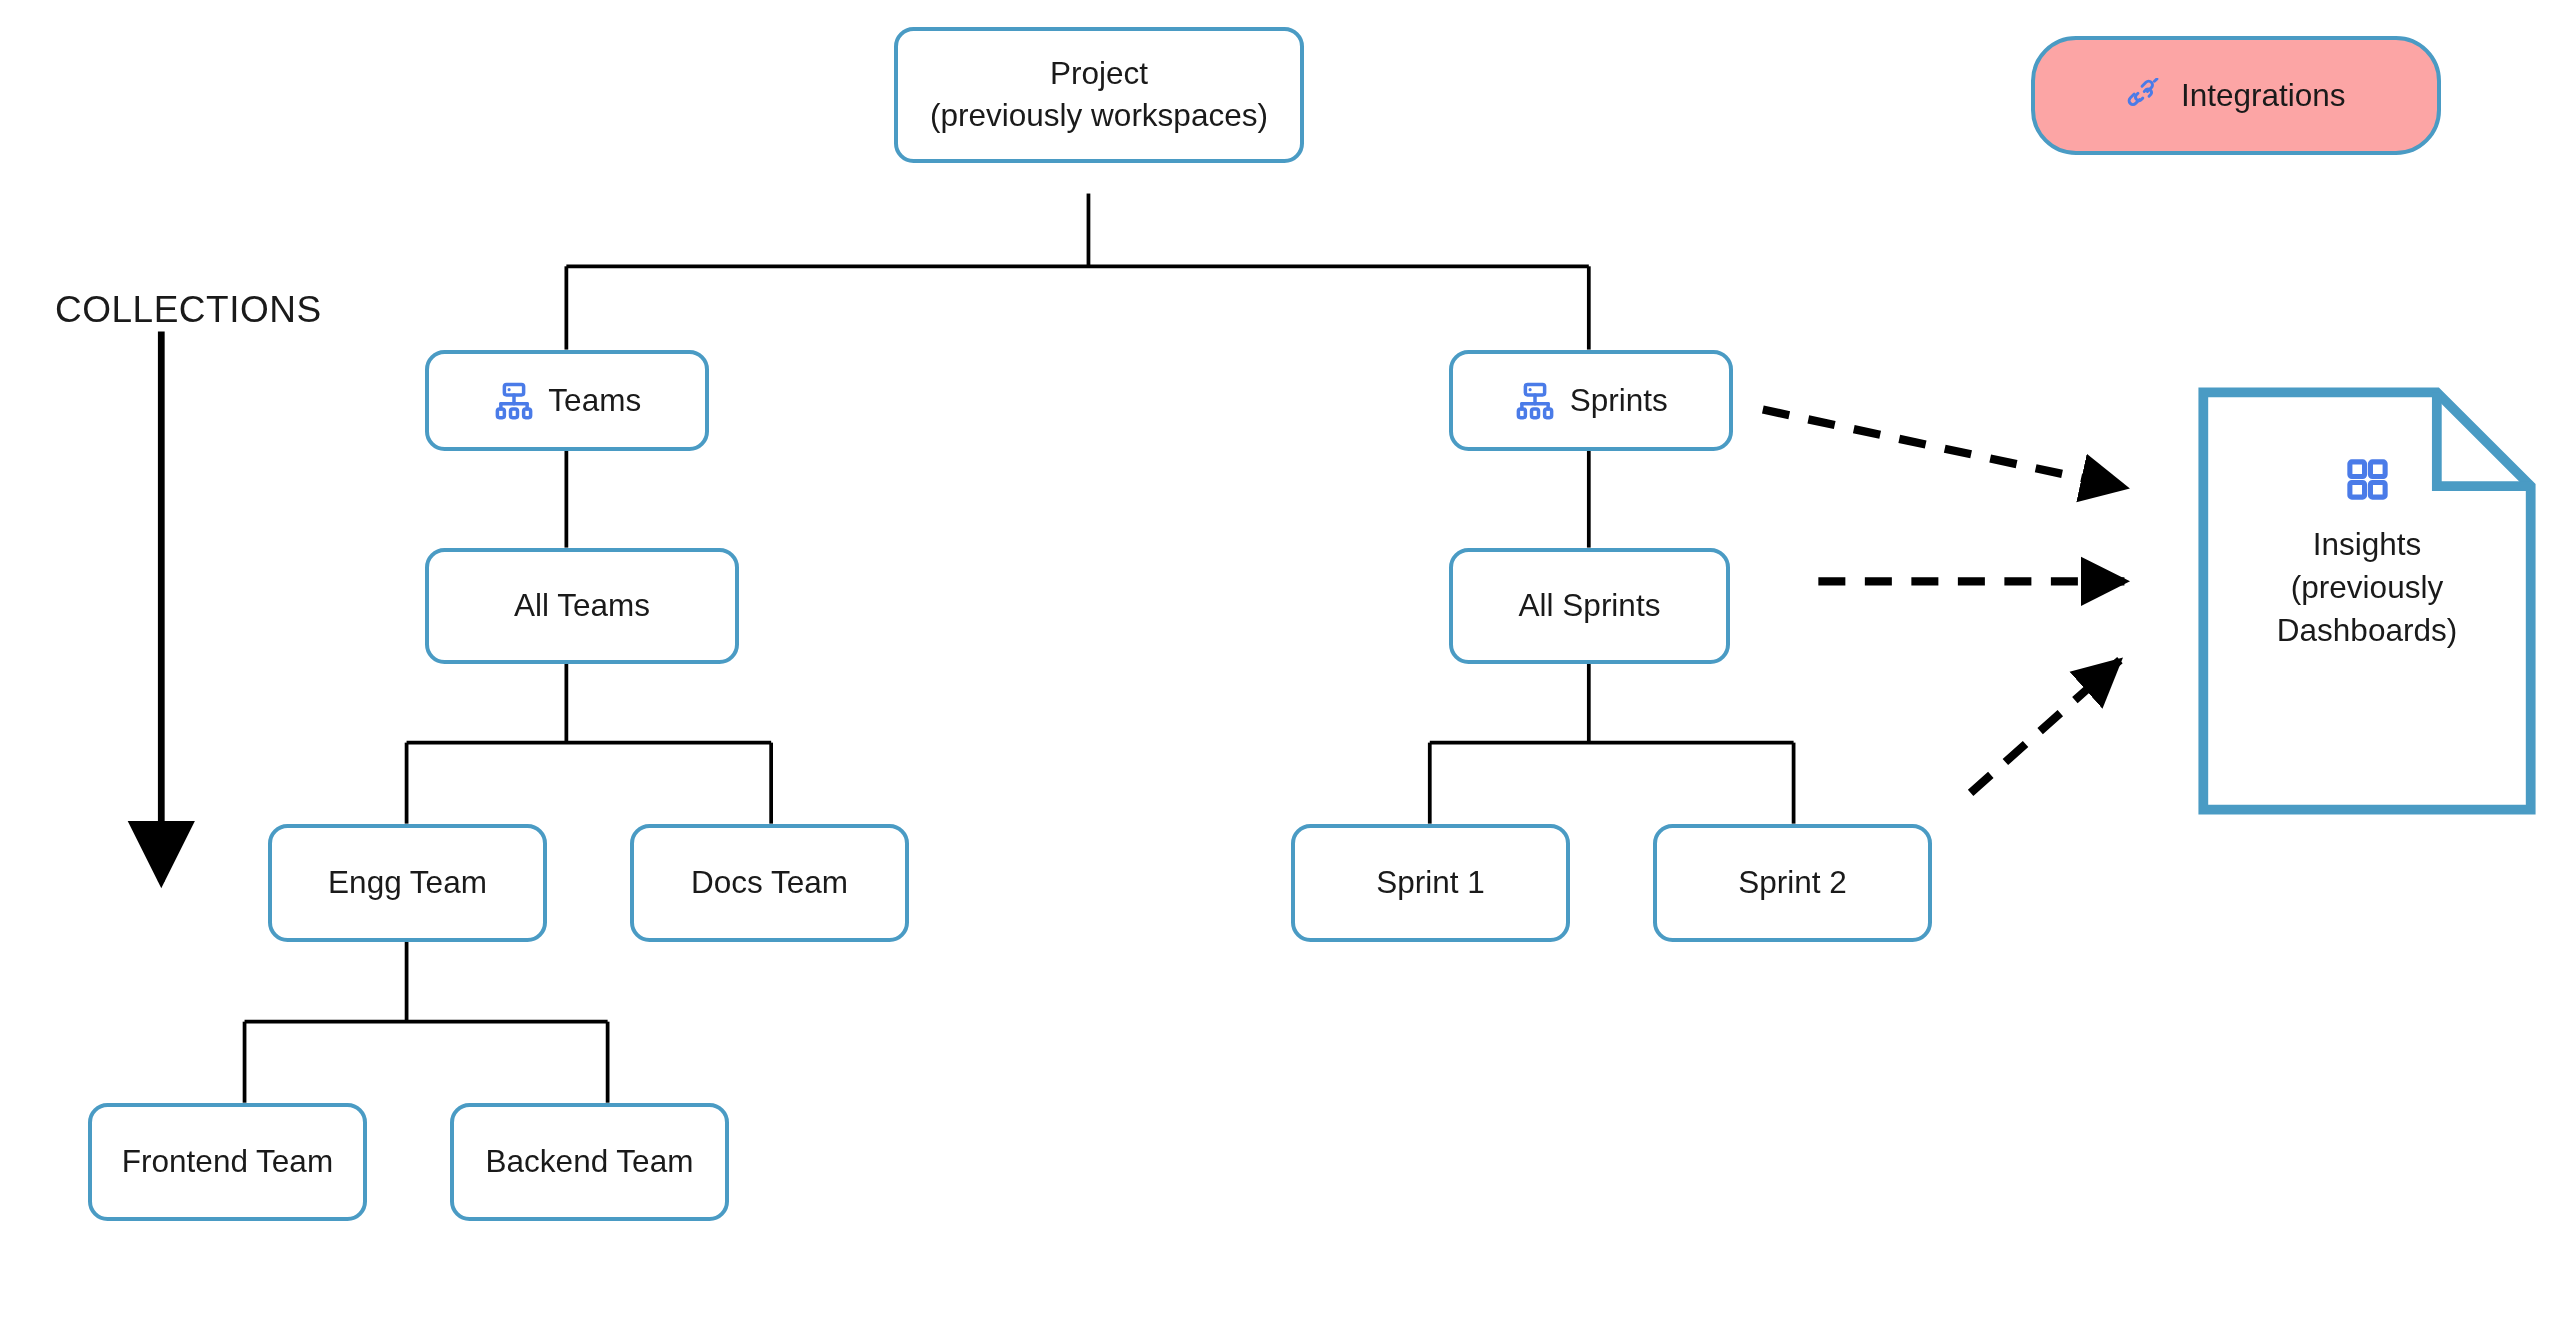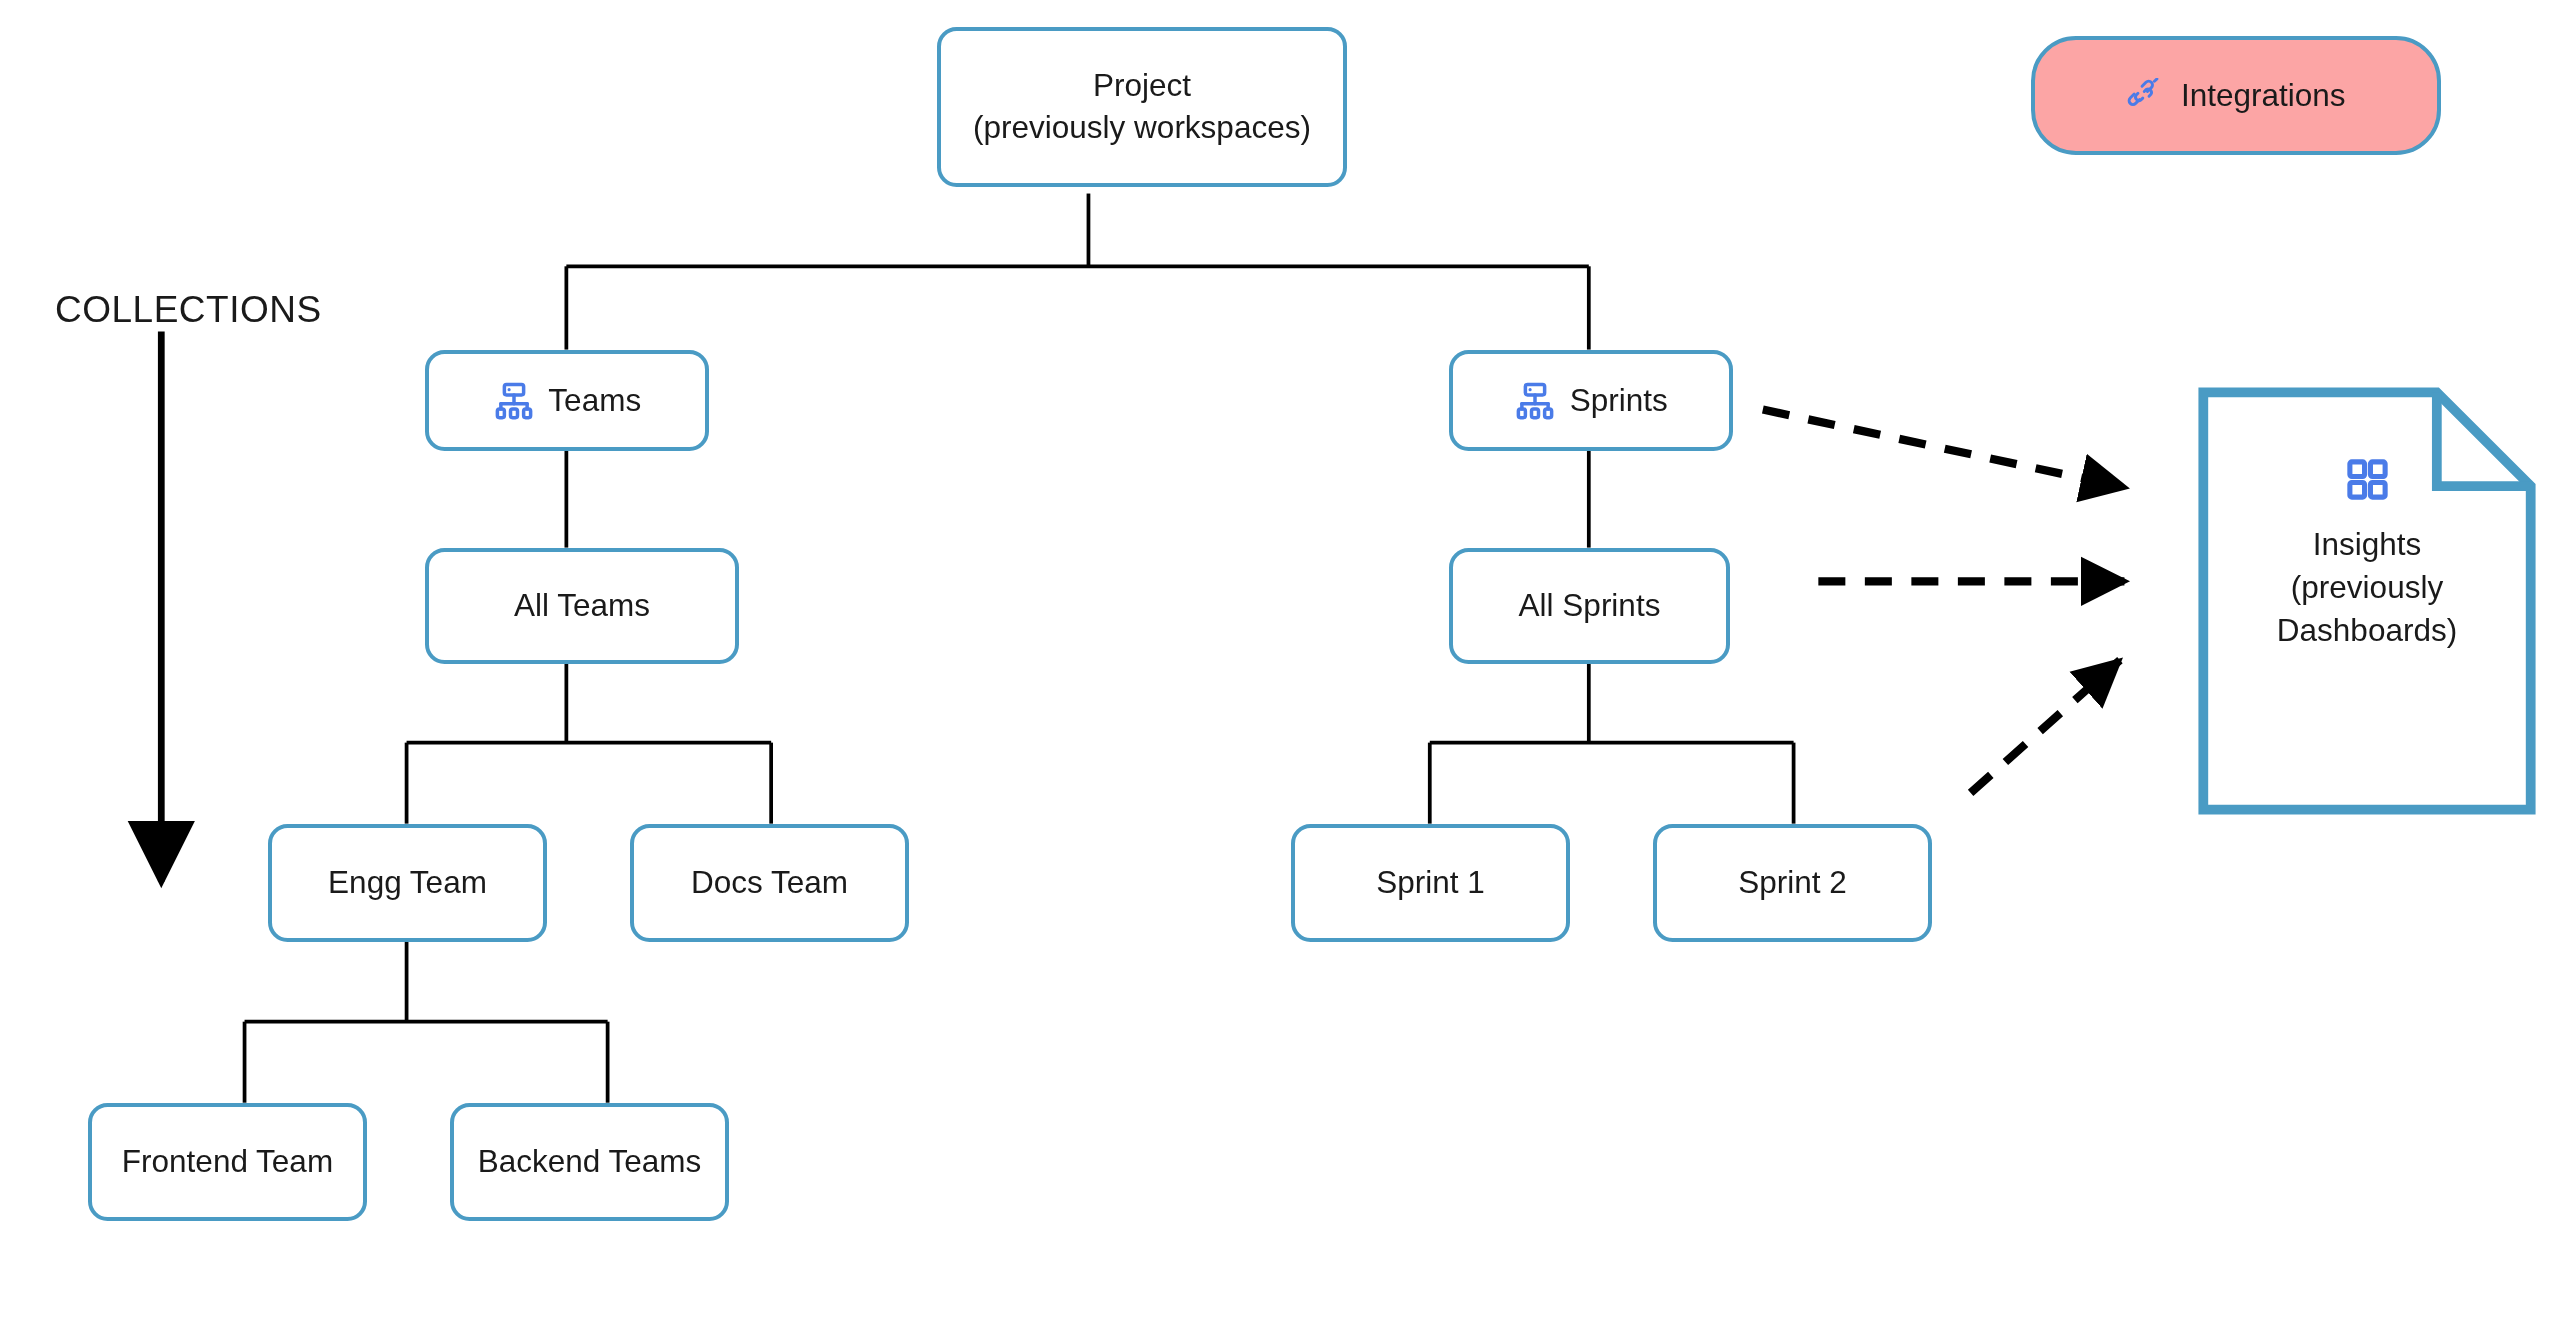--- a/index.html
+++ b/index.html
@@ -166,21 +166,21 @@
     <g>
       <line x1="2424" y1="775" x2="2834" y2="775" stroke="#000000" stroke-width="11" stroke-dasharray="36 26" marker-end="url(#dashArrow)"></line>
     </g>
     <g>
       <line x1="2627" y1="1057" x2="2826" y2="880" stroke="#000000" stroke-width="11" stroke-dasharray="36 26" marker-end="url(#dashArrow)"></line>
     </g>
   </svg>
 
   <div class="axis-label" style="left:55px; top:289px;">COLLECTIONS</div>
 
-  <div class="node" style="left:937px; top:27px; width:410px; height:160px;">
+  <div class="node" style="left:894px; top:27px; width:410px; height:136px;">
     <span class="node-label">Project
 (previously workspaces)</span>
   </div>
 
   <div class="node with-icon" style="left:425px; top:350px; width:284px; height:101px;">
     <span class="icon">
       <svg width="42" height="42" viewBox="0 0 24 24" fill="none" stroke="#4A7BE8" stroke-width="2" stroke-linecap="round" stroke-linejoin="round">
         <rect x="6.5" y="2.5" width="11" height="6" rx="1.2"></rect>
         <circle cx="9.2" cy="5.5" r="0.9" fill="#4A7BE8" stroke="none"></circle>
         <line x1="12" y1="8.5" x2="12" y2="13.5"></line>
@@ -205,21 +205,21 @@
 
   <div class="node" style="left:630px; top:824px; width:279px; height:118px;">
     <span class="node-label">Docs Team</span>
   </div>
 
   <div class="node" style="left:88px; top:1103px; width:279px; height:118px;">
     <span class="node-label">Frontend Team</span>
   </div>
 
   <div class="node" style="left:450px; top:1103px; width:279px; height:118px;">
-    <span class="node-label">Backend Teams</span>
+    <span class="node-label">Backend Team</span>
   </div>
 
   <div class="node with-icon" style="left:1449px; top:350px; width:284px; height:101px;">
     <span class="icon">
       <svg width="42" height="42" viewBox="0 0 24 24" fill="none" stroke="#4A7BE8" stroke-width="2" stroke-linecap="round" stroke-linejoin="round">
         <rect x="6.5" y="2.5" width="11" height="6" rx="1.2"></rect>
         <circle cx="9.2" cy="5.5" r="0.9" fill="#4A7BE8" stroke="none"></circle>
         <line x1="12" y1="8.5" x2="12" y2="13.5"></line>
         <line x1="4.5" y1="13.5" x2="19.5" y2="13.5"></line>
         <line x1="4.5" y1="13.5" x2="4.5" y2="16.5"></line>

